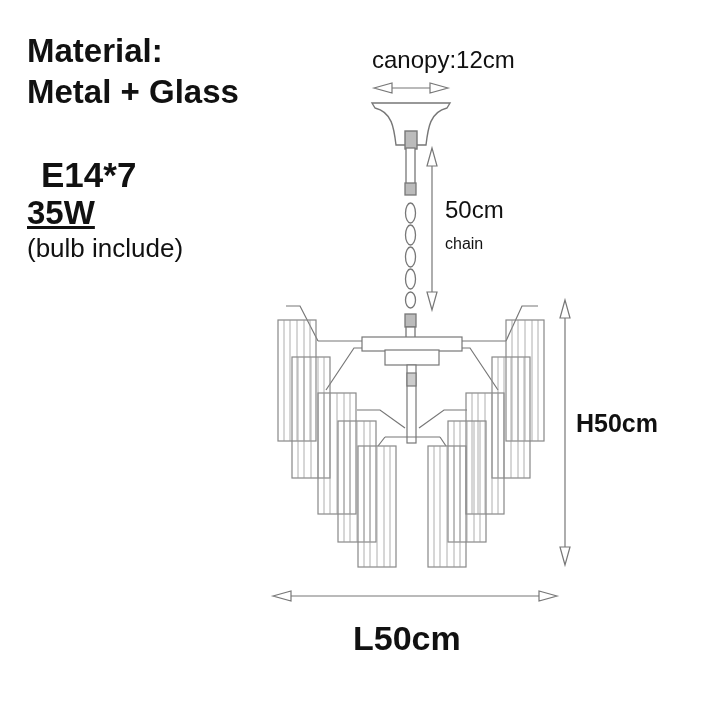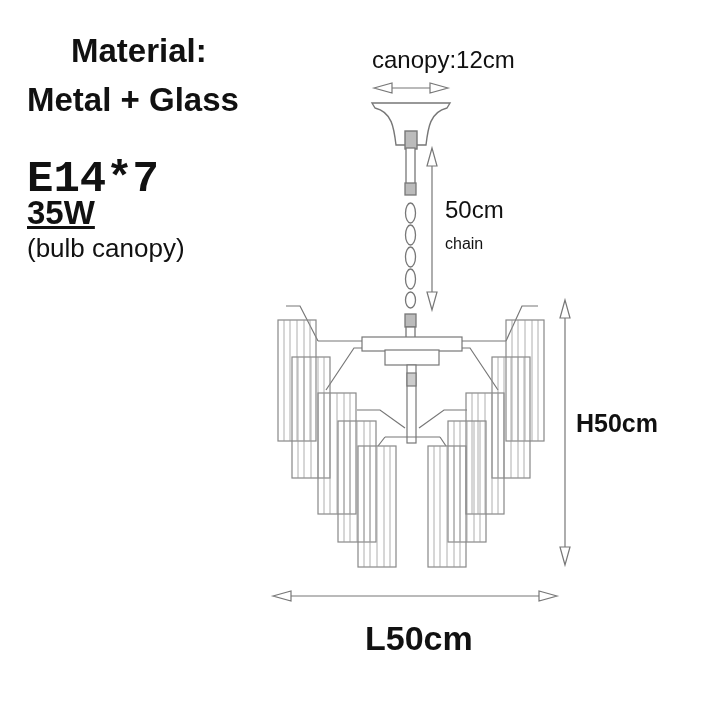--- a/index.html
+++ b/index.html
@@ -1,38 +1,38 @@
 <!DOCTYPE html>
 <html><head>
 <meta charset="utf-8">
 <style>
   html, body { margin: 0; padding: 0; background: #ffffff; }
   body { width: 720px; height: 720px; position: relative; overflow: hidden; font-family: "Liberation Sans", sans-serif; color: #111; }
   .txt { position: absolute; white-space: nowrap; line-height: 1; }
   .bold { font-weight: bold; }
-  #mat1 { left: 27px; top: 34px; font-size: 33px; margin-left: 44px; }
-  #mat2 { left: 27px; top: 75px; font-size: 33px; margin-top: 8px; }
-  #bulb1 { left: 27px; top: 157px; font-size: 44px; font-family: Liberation Mono, monospace; }
+  #mat1 { left: 27px; top: 34px; font-size: 33px; }
+  #mat2 { left: 27px; top: 75px; font-size: 33px; }
+  #bulb1 { left: 41px; top: 157px; font-size: 35px; }
   #bulb2 { left: 27px; top: 196px; font-size: 33px; text-decoration: underline; }
   #bulb3 { left: 27px; top: 235px; font-size: 26px; }
   #canopy { left: 372px; top: 48px; font-size: 24px; }
   #chain1 { left: 445px; top: 198px; font-size: 24px; }
   #chain2 { left: 445px; top: 236px; font-size: 16px; }
   #height { left: 576px; top: 411px; font-size: 25px; }
-  #length { left: 365px; top: 621px; font-size: 34px; }
+  #length { left: 353px; top: 621px; font-size: 34px; }
   svg { position: absolute; left: 0; top: 0; }
 </style>
 </head>
 <body>
 
 <div class="txt bold" id="mat1">Material:</div>
 <div class="txt bold" id="mat2">Metal + Glass</div>
 <div class="txt bold" id="bulb1">E14*7</div>
 <div class="txt bold" id="bulb2">35W</div>
-<div class="txt" id="bulb3">(bulb canopy)</div>
+<div class="txt" id="bulb3">(bulb include)</div>
 
 <div class="txt" id="canopy">canopy:12cm</div>
 <div class="txt" id="chain1">50cm</div>
 <div class="txt" id="chain2">chain</div>
 <div class="txt bold" id="height">H50cm</div>
 <div class="txt bold" id="length">L50cm</div>
 
 <svg width="720" height="720" viewBox="0 0 720 720">
   <defs>
     <g id="tube">

